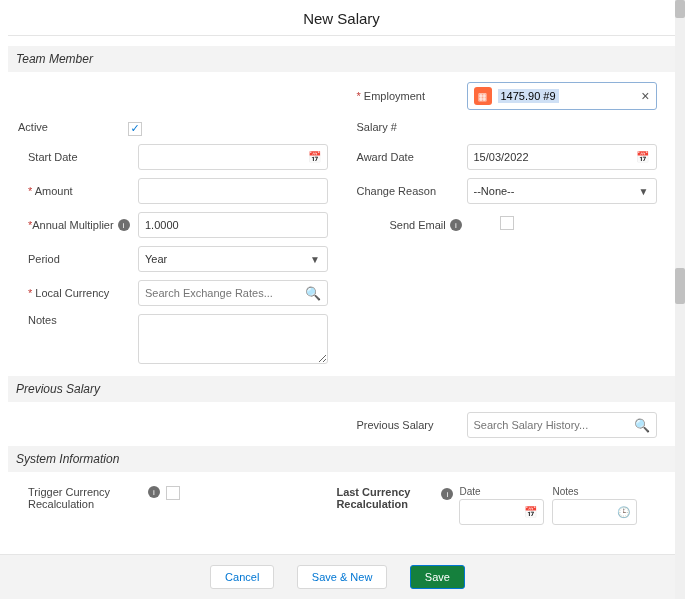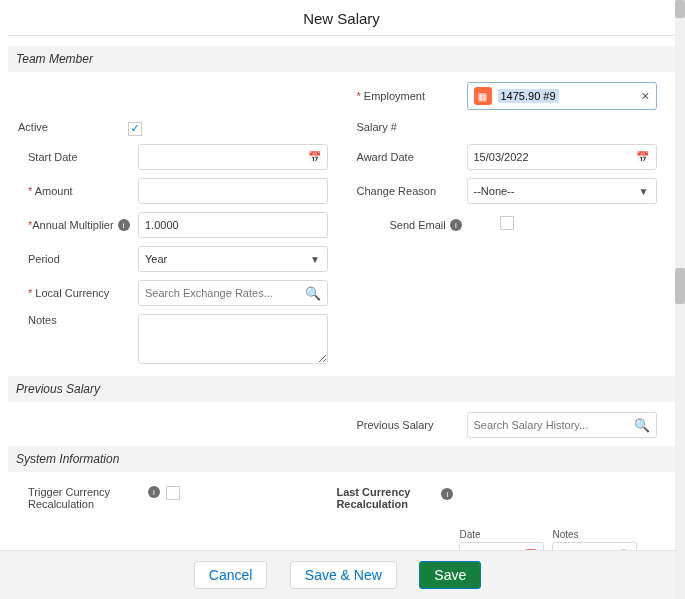--- a/index.html
+++ b/index.html
@@ -37,26 +37,26 @@
   .checkbox { width: 14px; height: 14px; border: 1px solid #ccc; display: inline-flex; align-items: center; justify-content: center; background:#fff; }
   .checkbox.checked::after { content: "✓"; font-size: 11px; color: #0176d3; }
   .info-icon {
     width: 12px; height: 12px; border-radius: 50%; background: #6e6e6e; color: #fff;
     display: inline-flex; align-items: center; justify-content: center; font-size: 8px;
     margin-left: 4px; flex-shrink: 0;
   }
   .dropdown { position: relative; }
   .dropdown .chev { position: absolute; right: 8px; top: 50%; transform: translateY(-50%); font-size: 10px; color: #555; }
   .btnbar { background: #f3f3f3; border-top: 1px solid #e5e5e5; padding: 10px; text-align: center; position: absolute; bottom: 0; left: 0; right: 10px; }
-  .btn { display: inline-block; border: 1px solid #d8d8d8; background: #fff; color: #0176d3; border-radius: 3px; padding: 5px 14px; font-size: 14px; margin: 0 9px; cursor: pointer; }
+  .btn { display: inline-block; border: 1px solid #d8d8d8; background: #fff; color: #0176d3; border-radius: 3px; padding: 5px 14px; font-size: 11px; margin: 0 9px; cursor: pointer; }
   .btn.primary { background: #15803d; color: #fff; border-color: #0176d3; }
   .sys-row { display: flex; padding: 4px 20px 16px 20px; font-size: 11px; color: #444; gap: 20px; }
   .sys-inputs { display: flex; gap: 8px; }
   .sys-inputs .input { width: 85px; }
-  .small-lbl { font-size: 10px; color: #555; margin-bottom: 2px; margin-top: 43px; }
+  .small-lbl { font-size: 10px; color: #555; margin-bottom: 2px; }
   .bold { font-weight: bold; }
 </style>
 </head>
 <body>
 
 <div class="scrollbar">
   <div class="scroll-thumb-top"></div>
   <div class="scroll-thumb-mid"></div>
 </div>
 

